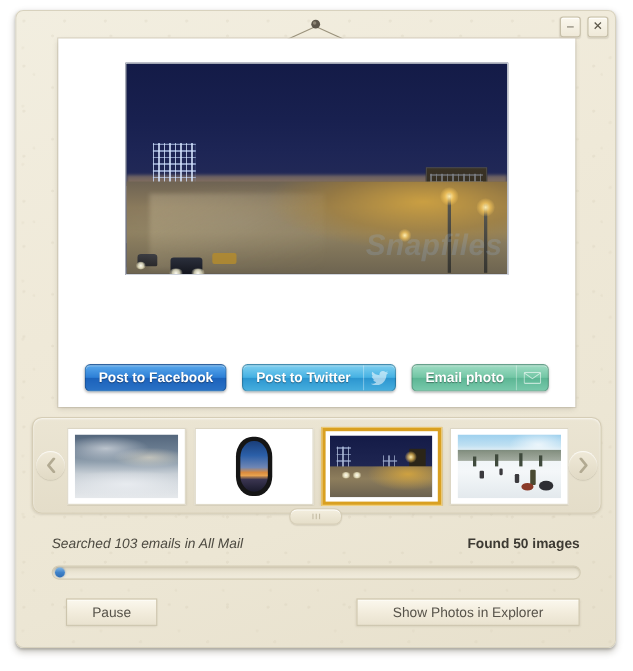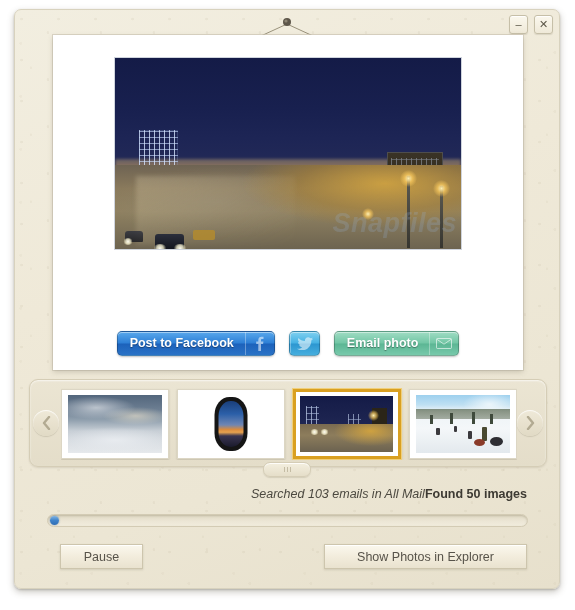--- a/index.html
+++ b/index.html
@@ -148,21 +148,21 @@
     color: #fff; font-size: 12.5px; font-weight: bold;
     padding: 0 11px 0 12px; white-space: nowrap;
     text-shadow: 0 1px 1px rgba(0,0,0,.38);
     line-height: 23px;
   }
   .share-icon {
     width: 28px; align-self: stretch;
     display: flex; align-items: center; justify-content: center;
     border-left: 1px solid rgba(255,255,255,.33);
   }
-  .fb   { background: linear-gradient(180deg,#59a8ec 0%,#2d7fd6 48%,#1c62bb 52%,#2a72c6 100%); }
+  .fb   { background: linear-gradient(180deg,#59a8ec 0%,#2d7fd6 48%,#1c62bb 52%,#2a72c6 100%); flex-direction: column; }
   .tw   { background: linear-gradient(180deg,#7fd0f0 0%,#45b1e3 48%,#2c96d0 52%,#46aede 100%); }
   .mail { background: linear-gradient(180deg,#9fdcc3 0%,#72c6a5 48%,#5cb694 52%,#78c9ab 100%); }
 
   
   #filmstrip {
     position: absolute; left: 14px; top: 369px;
     width: 518px; height: 88px;
     border-radius: 9px;
     background: linear-gradient(180deg,#ebe5d3 0%,#e4ddc9 100%);
     border: 1px solid #d5cdb6;
@@ -251,21 +251,21 @@
     border: 1px solid #d5cdb6;
     box-shadow: inset 0 1px 0 rgba(255,255,255,.85), 0 1px 1px rgba(130,122,100,.22);
     display:flex; align-items:center; justify-content:center; gap:2px;
     cursor: pointer;
   }
   .grip-line { width:1px; height:5px; background:#c4bca4; }
 
   
   #status-row {
     position: absolute; left: 32px; right: 32px; top: 477px;
-    display: flex; justify-content: flex-end; align-items: baseline;
+    display: flex; justify-content: space-between; align-items: baseline;
   }
   #searched-text { font-style: italic; font-size: 12.5px; color: #4c4940; }
   #found-text { font-weight: bold; font-size: 12.5px; color: #3d3a33; }
 
   #progress-track {
     position: absolute; left: 32px; top: 504px;
     width: 481px; height: 13px; border-radius: 7px;
     background: linear-gradient(180deg,#dfd8c3 0%,#ece6d5 55%,#f1ecdd 100%);
     border: 1px solid #d3cbb4;
     box-shadow: inset 0 1px 2px rgba(150,142,118,.4);
@@ -355,20 +355,21 @@
     <div id="share-row">
       <div class="share-btn fb">
         <span class="share-label">Post to Facebook</span>
         <span class="share-icon">
           <svg width="9" height="15" viewBox="0 0 9 15">
               <path d="M6 15V8h2.1l.3-2.4H6V4.1c0-.7.2-1.1 1.2-1.1H8.5V.8C8.2.8 7.4.7 6.5.7 4.6.7 3.3 1.9 3.3 4v1.6H1.2V8h2.1v7H6z" fill="rgba(255,255,255,.55)"></path>
             </svg>
         </span>
       </div>
       <div class="share-btn tw">
+        <span class="share-label">Post to Twitter</span>
         <span class="share-icon">
           <svg width="16" height="13" viewBox="0 0 16 13">
               <path d="M16 1.6c-.6.3-1.2.5-1.9.6.7-.4 1.2-1 1.4-1.8-.6.4-1.3.7-2.1.8C12.8.6 12 .2 11.1.2c-1.8 0-3.2 1.4-3.2 3.2 0 .3 0 .5.1.7C5.3 4 3 2.8 1.5 1 1.2 1.5 1 2 1 2.6c0 1.1.6 2.1 1.4 2.7-.5 0-1-.2-1.4-.4 0 1.6 1.1 2.9 2.6 3.2-.3.1-.6.1-.9.1-.2 0-.4 0-.6-.1.4 1.3 1.6 2.2 3 2.3-1.1.9-2.5 1.4-4 1.4H0c1.5.9 3.2 1.5 5 1.5 6 0 9.3-5 9.3-9.3v-.4c.7-.5 1.2-1.1 1.7-1.8z" fill="rgba(255,255,255,.55)"></path>
             </svg>
         </span>
       </div>
       <div class="share-btn mail">
         <span class="share-label">Email photo</span>
         <span class="share-icon">
           <svg width="16" height="11" viewBox="0 0 16 11">

